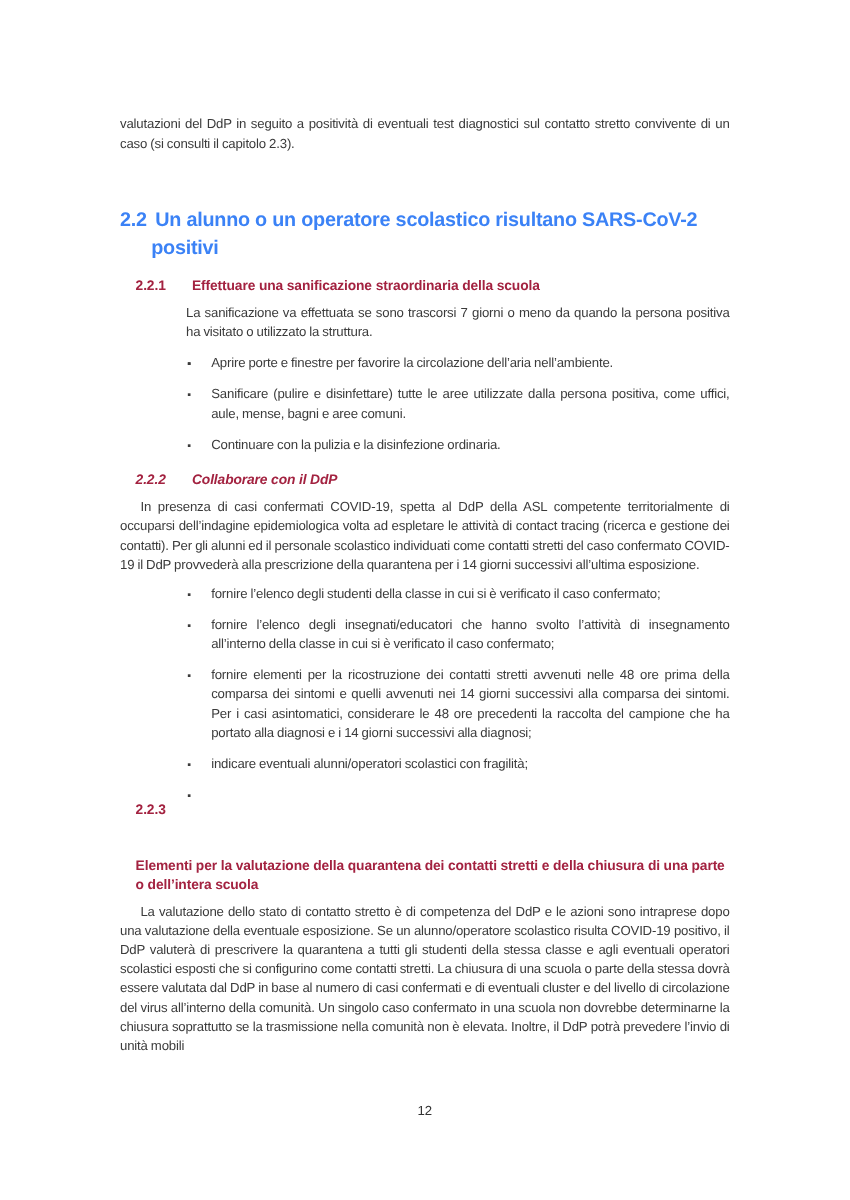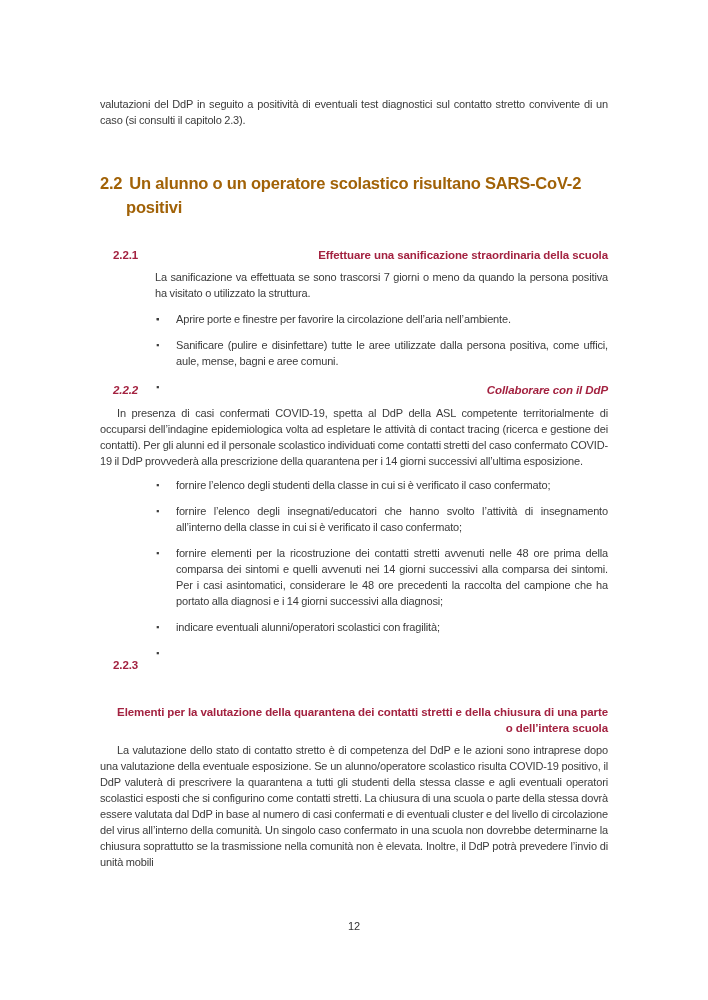--- a/index.html
+++ b/index.html
@@ -22,21 +22,21 @@
     font-size: 11px;
     line-height: 16px;
     letter-spacing: -0.15px;
     word-spacing: -0.3px;
     text-align: justify;
     margin: 0;
   }
   .first-indent { text-indent: 17px; }
   
   .section-heading {
-    color: #a16207;
+    color: #3b82f6;
     font-size: 16.5px;
     line-height: 23.5px;
     font-weight: bold;
     margin: 44px 0 0 0;
     padding-left: 26px;
     text-indent: -26px;
     max-width: 500px;
     letter-spacing: -0.2px;
   }
   .section-heading .sec-num { padding-right: 7px; }
@@ -44,22 +44,22 @@
   .subsection-heading {
     display: flex;
     color: #A32240;
     font-size: 11.5px;
     line-height: 16px;
     font-weight: bold;
     margin: 0 0 0 13px;
     letter-spacing: -0.1px;
   }
   .subsection-heading .sub-num { flex: 0 0 47px; }
-  .subsection-heading .sub-title { flex: 1; text-align: right; }
-  .mt-sub1 { margin-top: 28px; }
+  .subsection-heading .sub-title { flex: 1; }
+  .mt-sub1 { margin-top: 12px; }
   .mt-sub2 { margin-top: 13px; font-style: italic; }
   .mt-sub3 { margin-top: 22px; flex-direction: column; }
   .indented-block { margin-left: 55px; width: 453px; }
   .mt6 { margin-top: 6px; }
   .mt7 { margin-top: 7px; }
   .mt9 { margin-top: 9px; }
   ul.bullet-list {
     list-style: none;
     margin: 8px 0 0 55px;
     padding: 0;
@@ -105,21 +105,21 @@
 
     <h2 class="subsection-heading mt-sub1">
       <span class="sub-num">2.2.1</span>
       <span class="sub-title">Effettuare una sanificazione straordinaria della scuola</span>
     </h2>
     <p class="body-text indented-block mt6">La sanificazione va effettuata se sono trascorsi 7 giorni o meno da quando la persona positiva ha visitato o utilizzato la struttura.</p>
     <ul class="bullet-list tight">
       <li><span class="blt">▪</span></li>
       <li><span class="blt">▪</span><span>Aprire porte e finestre per favorire la circolazione dell’aria nell’ambiente.</span></li>
       <li><span class="blt">▪</span><span>Sanificare (pulire e disinfettare) tutte le aree utilizzate dalla persona positiva, come uffici, aule, mense, bagni e aree comuni.</span></li>
-      <li><span class="blt">▪</span></li>
+      <li><span class="blt">▪</span><span>Continuare con la pulizia e la disinfezione ordinaria.</span></li>
     </ul>
 
     <h2 class="subsection-heading mt-sub2">
       <span class="sub-num">2.2.2</span>
       <span class="sub-title">Collaborare con il DdP</span>
     </h2>
     <p class="body-text first-indent mt7">In presenza di casi confermati COVID-19, spetta al DdP della ASL competente territorialmente di occuparsi dell’indagine epidemiologica volta ad espletare le attività di contact tracing (ricerca e gestione dei contatti). Per gli alunni ed il personale scolastico individuati come contatti stretti del caso confermato COVID-19 il DdP provvederà alla prescrizione della quarantena per i 14 giorni successivi all’ultima esposizione.</p>
     <ul class="bullet-list">
       <li><span class="blt">▪</span><span>fornire l’elenco degli studenti della classe in cui si è verificato il caso confermato;</span></li>
       <li><span class="blt">▪</span><span>fornire l’elenco degli insegnati/educatori che hanno svolto l’attività di insegnamento all’interno della classe in cui si è verificato il caso confermato;</span></li>

